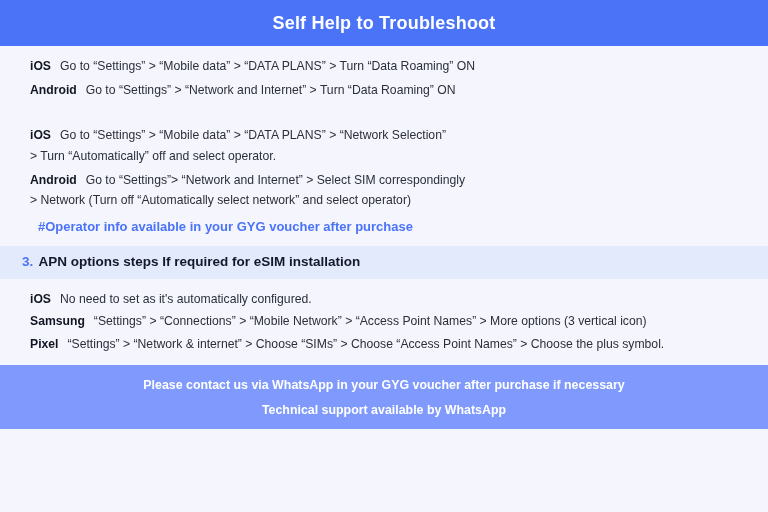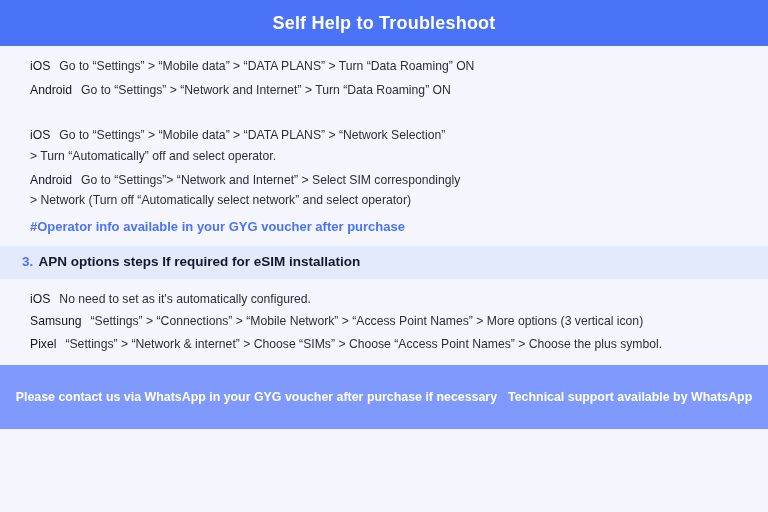--- a/index.html
+++ b/index.html
@@ -91,27 +91,27 @@
     color: #2b2f3a;
     line-height: 1.45;
     margin-bottom: 6px;
     white-space: nowrap;
   }
   .line.tight { margin-bottom: 3px; }
   .line.cont {
     padding-left: 30px;
   }
   .plat {
-    font-weight: normal;
+    font-weight: bold;
     color: #111522;
     margin-right: 9px;
     text-align: center;
   }
   .note {
-    padding-left: 30px;
+    padding-left: 38px;
     font-size: 13px;
     font-weight: bold;
     color: #4a73f8;
     margin-top: 9px;
     margin-bottom: 4px;
     white-space: nowrap;
   }
 
   
   #section-1 .section-body { padding: 12px 0 10px 0; }
@@ -120,21 +120,21 @@
   #section-3 .line { margin-bottom: 5px; }
 
   .spacer { flex: 1 1 auto; }
 
   
   .footer {
     background: #7f9afc;
     flex: 0 0 64px;
     height: 64px;
     display: flex;
-    flex-direction: row;
+    flex-direction: column;
     align-items: center;
     justify-content: center;
     gap: 11px;
   }
   .footer-line {
     color: #ffffff;
     font-size: 12.4px;
     font-weight: bold;
     text-align: center;
     white-space: nowrap;

